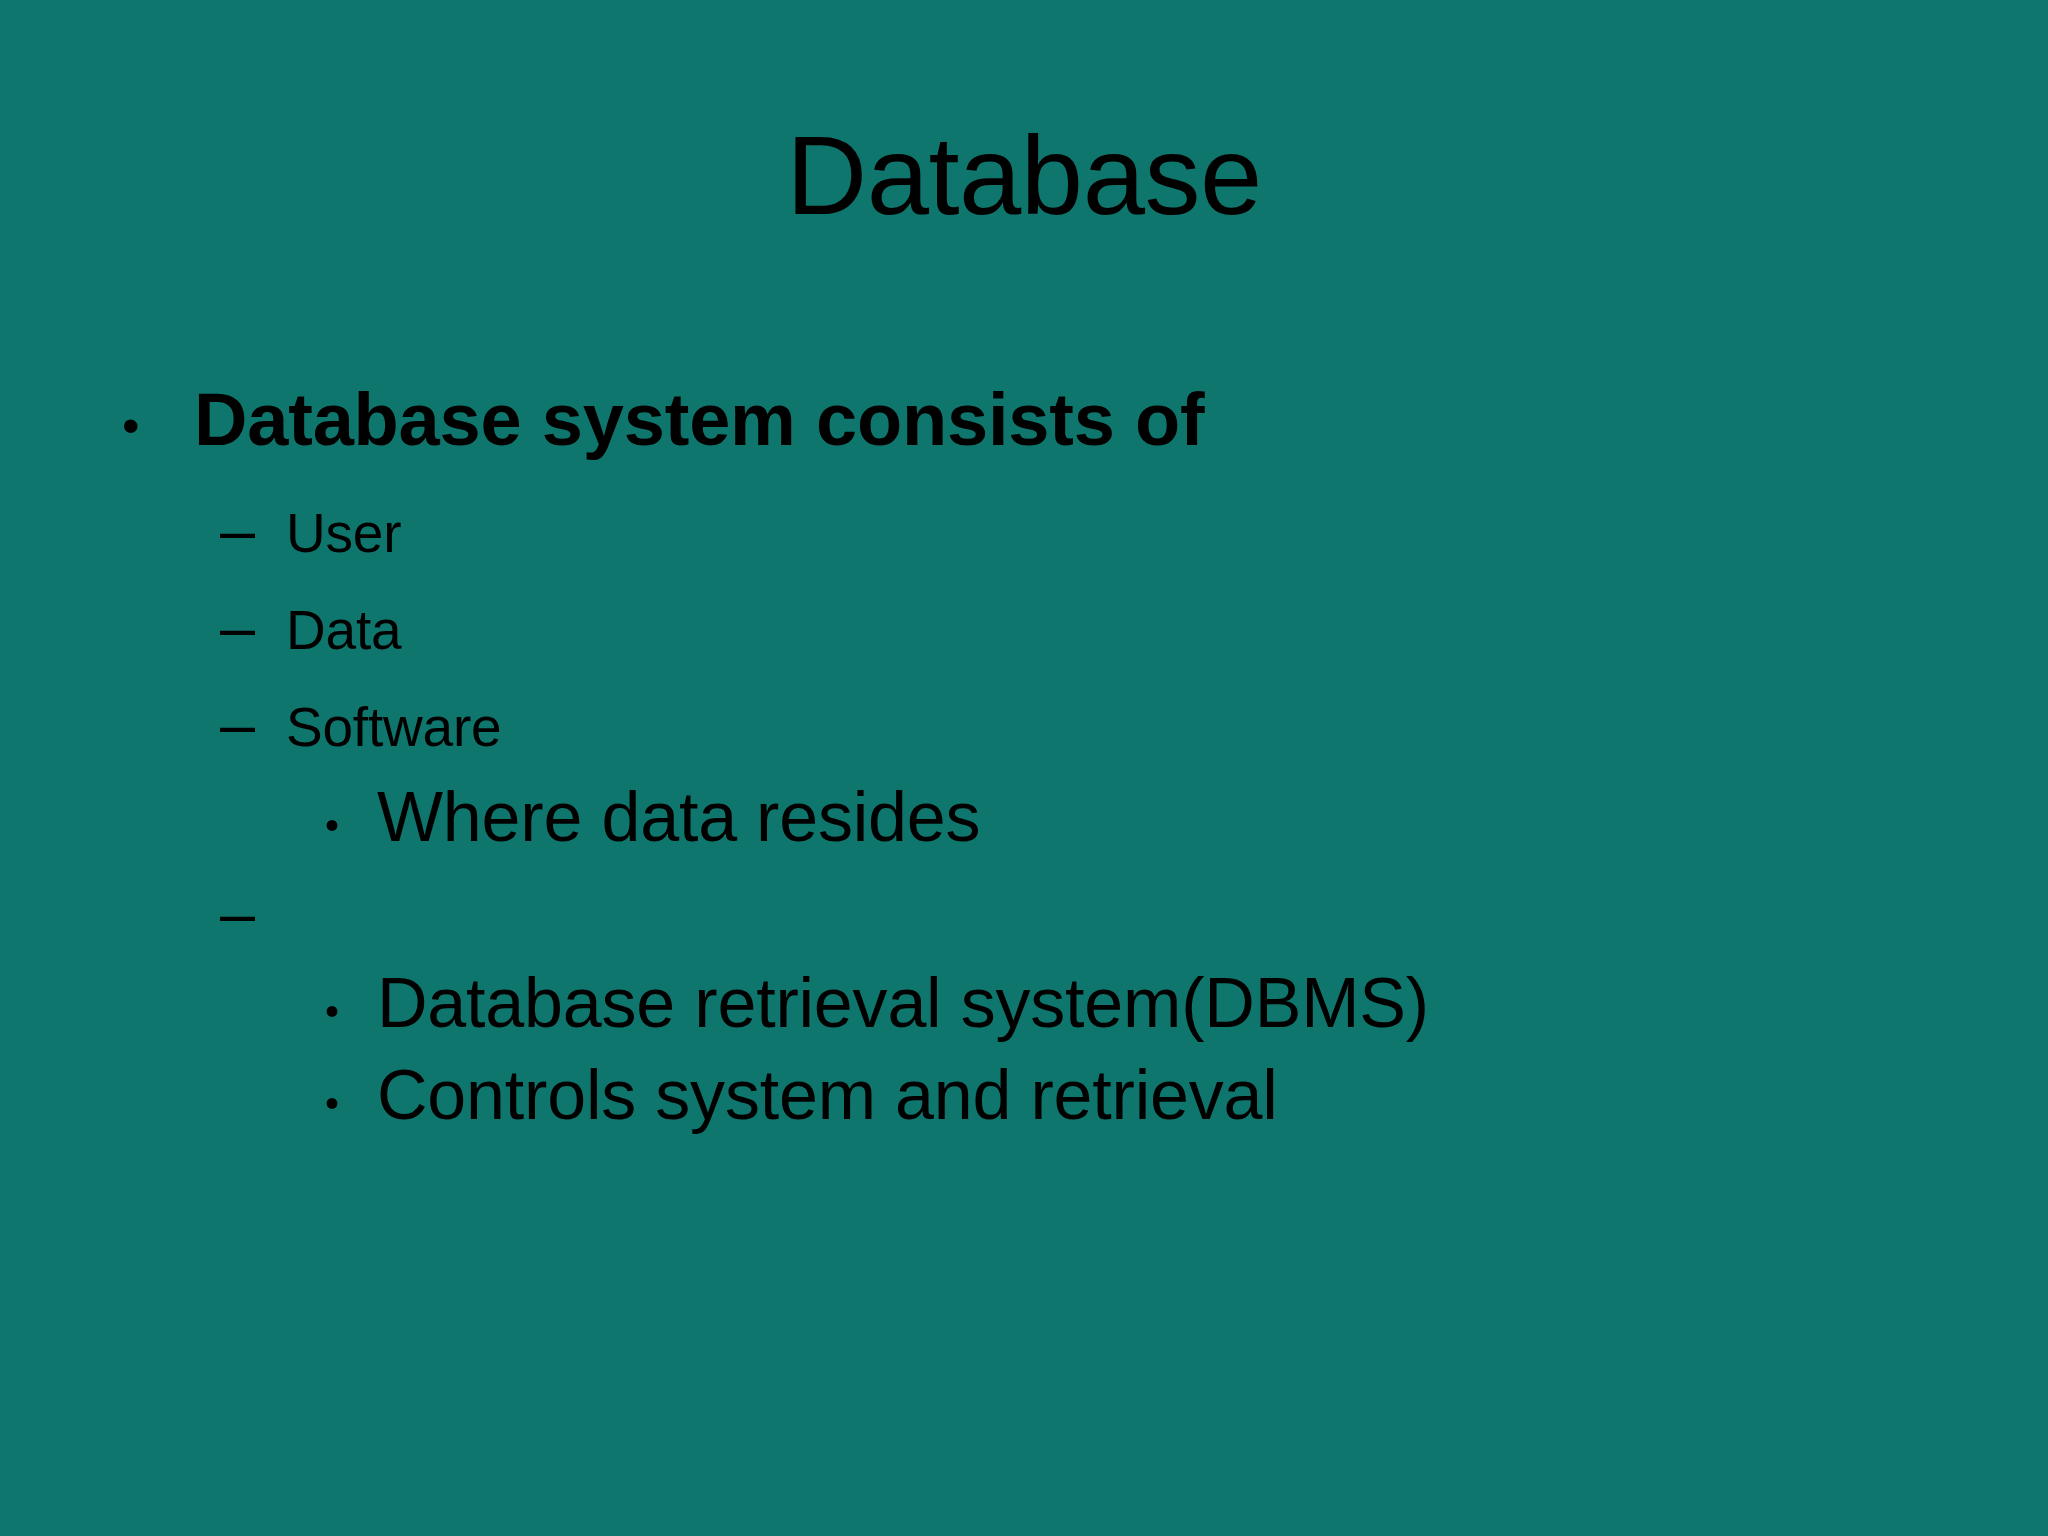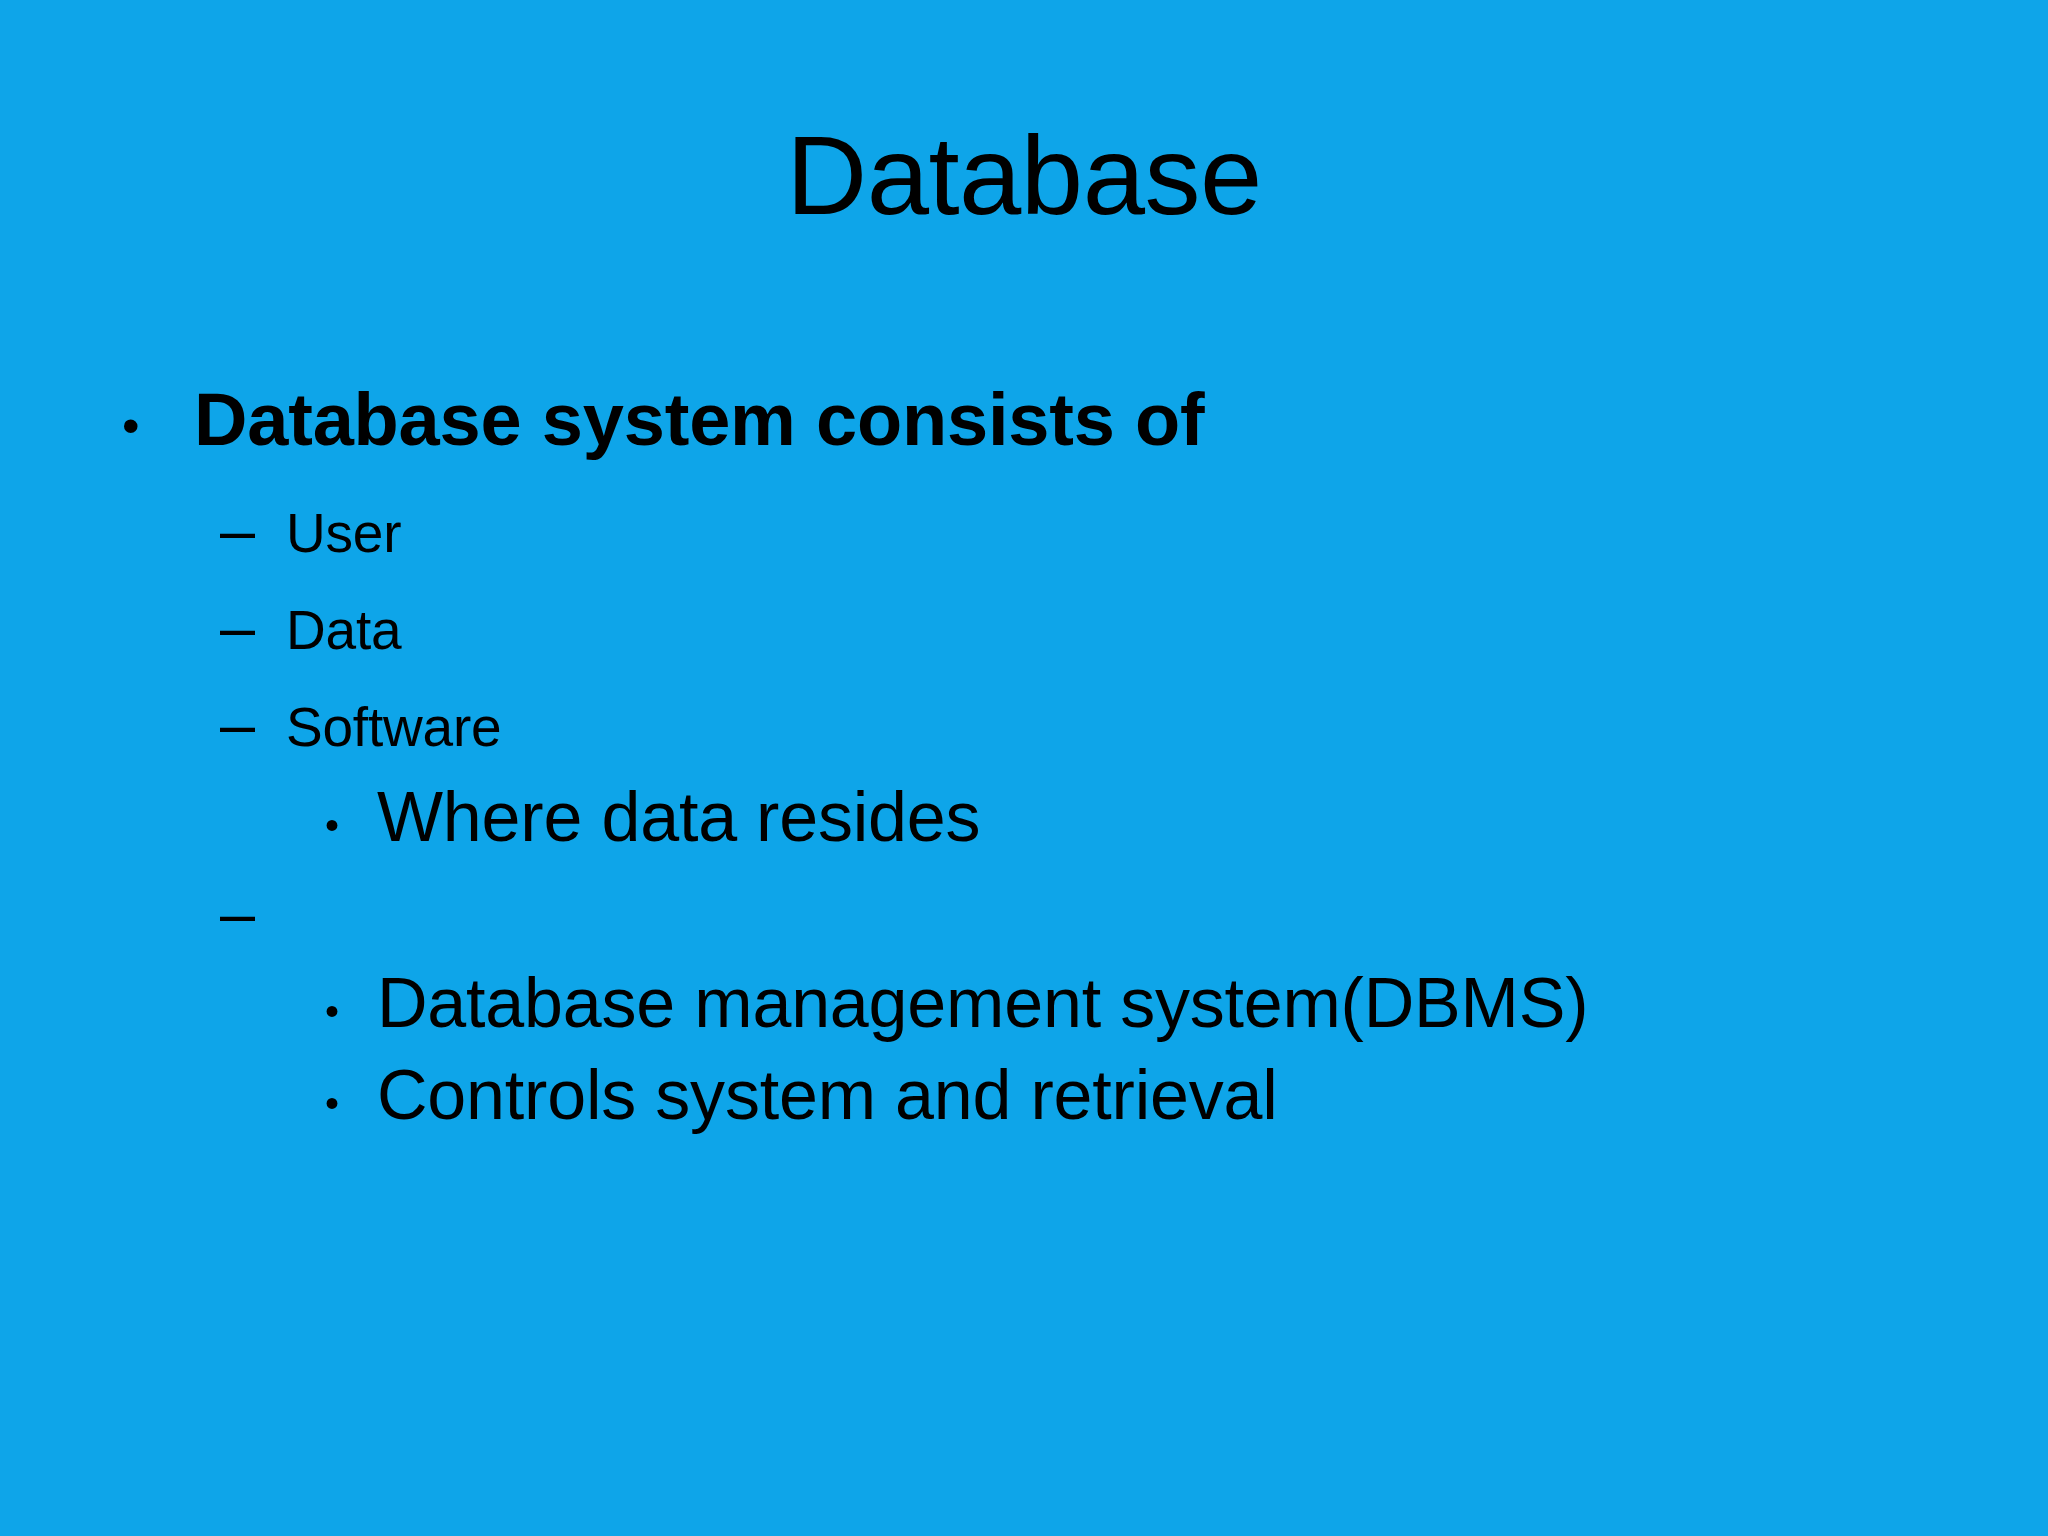--- a/index.html
+++ b/index.html
@@ -4,21 +4,21 @@
 <style>
   html, body {
     margin: 0;
     padding: 0;
     background: #ffffff;
   }
   .slide {
     position: relative;
     width: 2048px;
     height: 1536px;
-    background: #0ea5e9;
+    background: #0f766e;
     overflow: hidden;
     font-family: "Liberation Sans", sans-serif;
     color: #000000;
     -webkit-font-smoothing: antialiased;
   }
 
   
   .slide-title {
     position: absolute;
     left: 0;
@@ -148,21 +148,21 @@
       <span class="marker">•</span>
       <span class="btext">Where data resides</span>
     </div>
 
     <div class="bullet-row lvl2">
       <span class="marker">–</span>
     </div>
 
     <div class="bullet-row lvl3">
       <span class="marker">•</span>
-      <span class="btext">Database management system(DBMS)</span>
+      <span class="btext">Database retrieval system(DBMS)</span>
     </div>
 
     <div class="bullet-row lvl3">
       <span class="marker">•</span>
       <span class="btext">Controls system and retrieval</span>
     </div>
 
   </div>
 </div>
 

